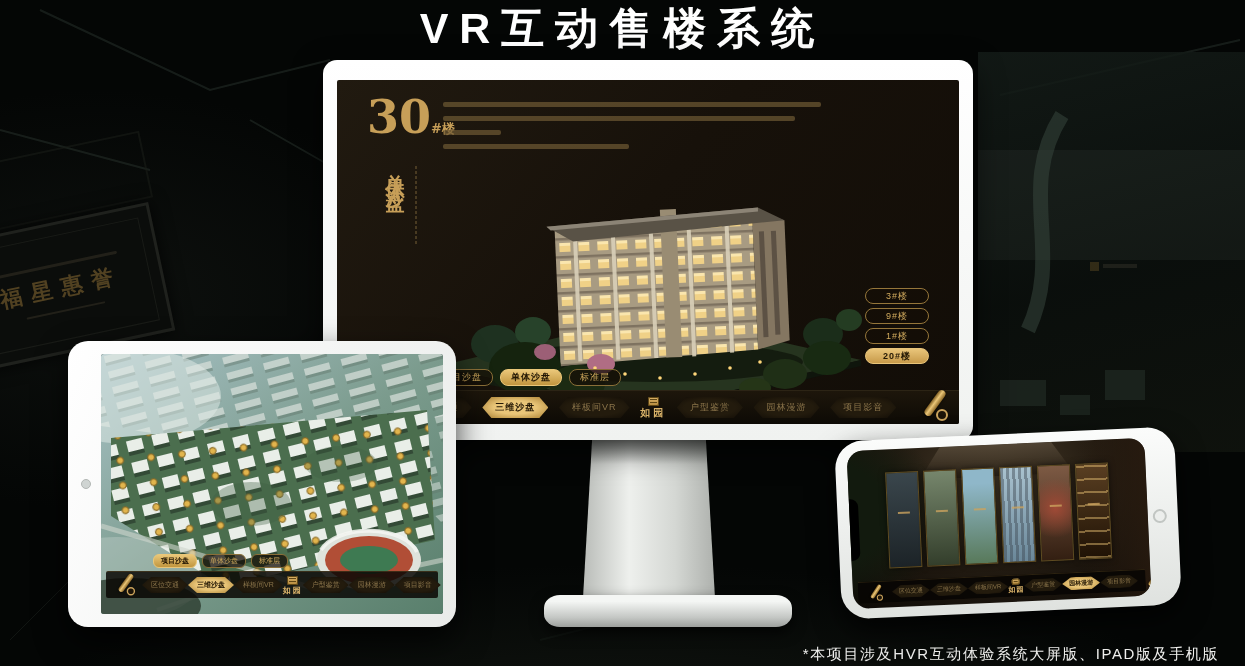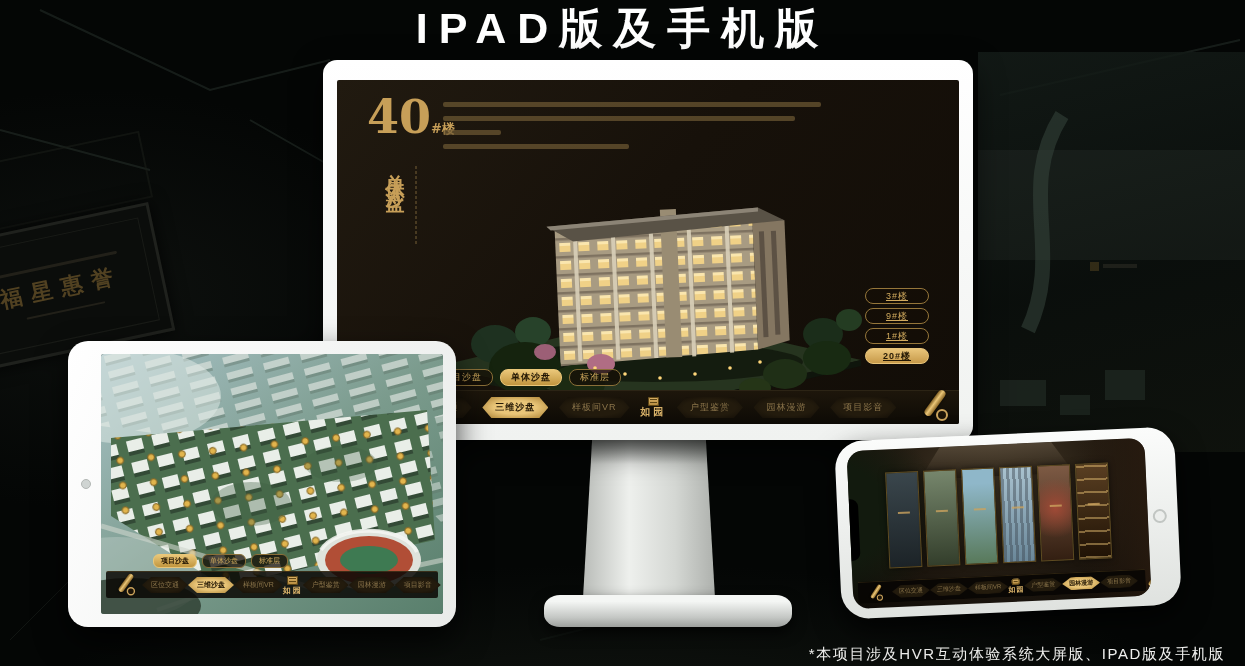--- a/index.html
+++ b/index.html
@@ -22,41 +22,41 @@
   .bg-plaque .tline{width:70%;height:3px;background:#2c2a20;opacity:.7;border-radius:2px;}
   .bg-plaque b{font-family:"DejaVu Serif",serif;font-size:22px;letter-spacing:9px;color:#5e4b26;opacity:.85;}
   .bg-frame2{position:absolute;left:-26px;top:148px;width:170px;height:64px;transform:rotate(-12deg);
     border:2px solid #191c18;opacity:.6;}
   .bg-minilogo{position:absolute;left:1090px;top:262px;width:9px;height:9px;background:#6d5526;opacity:.4;}
   .bg-minilogo::after{content:"";position:absolute;left:13px;top:2px;width:34px;height:4px;background:#4a4538;opacity:.8;}
 
   
   .main-title{position:absolute;top:0px;left:0;right:0;margin:0;text-align:center;
     color:#ffffff;font-size:43px;font-weight:bold;letter-spacing:11px;}
-  .footnote{position:absolute;right:20px;bottom:2px;color:#f0f0ee;font-size:15px;letter-spacing:1.6px;}
+  .footnote{position:absolute;right:26px;bottom:2px;color:#f0f0ee;font-size:15px;letter-spacing:1.6px;}
 
   
   .pill{display:inline-block;height:15px;line-height:15px;padding:0 10px;font-size:9px;letter-spacing:1px;
     border-radius:8px;border:1px solid #8a6f38;color:#cfa95c;background:rgba(22,15,7,.75);}
   .pill.active{background:linear-gradient(#eac779,#c1963f);color:#231704;border-color:#eac779;font-weight:bold;}
   .pill.mini{height:12px;line-height:12px;font-size:7px;padding:0 7px;border-radius:6px;letter-spacing:0;}
 
   .nav-item{display:inline-block;color:#8a744a;font-size:9px;letter-spacing:1px;padding:4px 13px;white-space:nowrap;
     background:radial-gradient(ellipse at center,#231b0d 55%,#120d06 100%);
     clip-path:polygon(9px 0,calc(100% - 9px) 0,100% 50%,calc(100% - 9px) 100%,9px 100%,0 50%);}
   .nav-item.active{background:radial-gradient(ellipse at center,#e9c578 45%,#a87f32 100%);color:#241805;font-weight:bold;}
   .nav-item.mini{font-size:7px;padding:3px 9px;letter-spacing:0;}
   .nav-item.xs{font-size:6px;padding:2px 7px;letter-spacing:0;}
 
   .nav-logo{text-align:center;line-height:1;flex:0 0 auto;}
   .nav-logo .seal{display:block;width:11px;height:9px;margin:0 auto 2px;border-radius:2px;position:relative;
     background:linear-gradient(#d9b269,#b68a3c);box-shadow:inset 0 0 0 1px #5f4716;}
   .nav-logo .seal::after{content:"";position:absolute;inset:2px;
     background:repeating-linear-gradient(180deg,#5f4716 0 1px,transparent 1px 3px);}
-  .nav-logo b{display:block;font-size:10px;color:#d9b269;letter-spacing:3px;font-family:Liberation Mono, monospace;}
+  .nav-logo b{display:block;font-size:10px;color:#d9b269;letter-spacing:3px;font-family:Liberation Serif, serif;}
   .nav-logo.mini b{font-size:8px;letter-spacing:2px;}
   .nav-logo.xs b{font-size:7px;letter-spacing:1px;}
   .nav-logo.xs .seal{width:8px;height:6px;}
 
   .scroll-icon{position:relative;width:32px;height:34px;flex:0 0 auto;}
   .scroll-icon::before{content:"";position:absolute;left:12px;top:-1px;width:8px;height:30px;border-radius:4px;
     background:linear-gradient(90deg,#7a5a20,#ecc778 45%,#8a6626);transform:rotate(36deg);
     box-shadow:0 1px 3px rgba(0,0,0,.65);}
   .scroll-icon::after{content:"";position:absolute;right:3px;bottom:2px;width:8px;height:8px;border-radius:50%;
     border:2px solid #caa35c;background:#1c1408;}
@@ -73,21 +73,21 @@
   .m-unit{font-size:13px;font-weight:bold;}
   .m-vert{position:absolute;left:46px;top:78px;writing-mode:vertical-rl;color:#c79f58;font-size:19px;
     letter-spacing:7px;font-family:"DejaVu Serif",serif;font-weight:bold;}
   .m-vert-en{position:absolute;left:78px;top:86px;width:2px;height:78px;opacity:.55;
     background:repeating-linear-gradient(180deg,#6d5832 0 3px,transparent 3px 5px);}
   .m-desc{position:absolute;left:106px;top:22px;width:400px;}
   .m-desc span{display:block;height:5px;border-radius:2px;background:#6f5a34;opacity:.7;margin-bottom:9px;filter:blur(.4px);}
   .m-building{position:absolute;left:88px;top:82px;width:446px;height:252px;}
   .floor-btns{position:absolute;right:30px;top:208px;display:flex;flex-direction:column;gap:4px;}
   .floor-btn{width:62px;height:14px;line-height:14px;text-align:center;font-size:9px;letter-spacing:1px;
-    color:#d2ab5e;border:1px solid #95763a;border-radius:8px;background:rgba(20,14,6,.65);text-decoration:underline;}
+    color:#d2ab5e;border:1px solid #95763a;border-radius:8px;background:rgba(20,14,6,.65);}
   .floor-btn.active{background:linear-gradient(#e9c57a,#c79a4a);color:#241804;border-color:#e9c57a;font-weight:bold;}
   .m-subtabs{position:absolute;left:94px;bottom:38px;display:flex;gap:7px;}
   .m-navbar{position:absolute;left:0;right:0;bottom:0;height:33px;display:flex;align-items:center;
     justify-content:space-evenly;padding:0 52px 0 58px;
     background:linear-gradient(#1d160b,#0d0a05);border-top:1px solid #2c2415;}
   .m-navbar .scroll-icon{position:absolute;right:8px;bottom:1px;}
 
   
   .stand-neck{position:absolute;left:583px;top:438px;width:132px;height:160px;z-index:1;
     clip-path:polygon(7% 0,93% 0,100% 100%,0 100%);
@@ -171,30 +171,30 @@
     <div class="bg-plaque">
       <div class="inner">
         <span class="tline"></span>
         <b>福星惠誉</b>
         <span class="tline" style="width:45%;height:2px;"></span>
       </div>
     </div>
     <div class="bg-minilogo"></div>
   </div>
 
-  <h1 class="main-title">IPAD版及手机版</h1>
+  <h1 class="main-title">VR互动售楼系统</h1>
 
   <div class="stand-neck"></div>
   <div class="stand-base"></div>
 
   <section class="monitor">
     <div class="monitor-screen">
 
       <div class="m-heading">
-        <span class="m-num">40</span><span class="m-unit">#楼</span>
+        <span class="m-num">30</span><span class="m-unit">#楼</span>
       </div>
       <div class="m-vert">单体沙盘</div>
       <div class="m-vert-en"></div>
 
       <div class="m-desc">
         <span style="width:378px;"></span>
         <span style="width:352px;"></span>
         <span style="width:58px;"></span>
         <span style="width:186px;"></span>
       </div>

